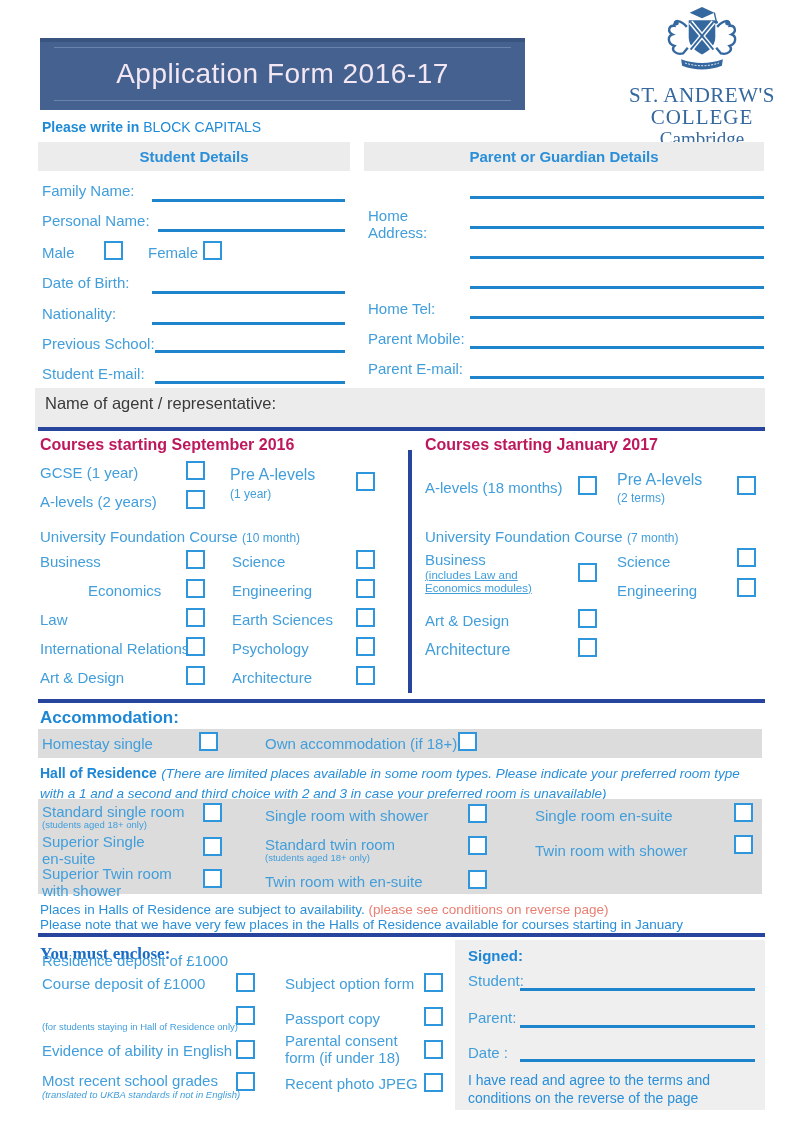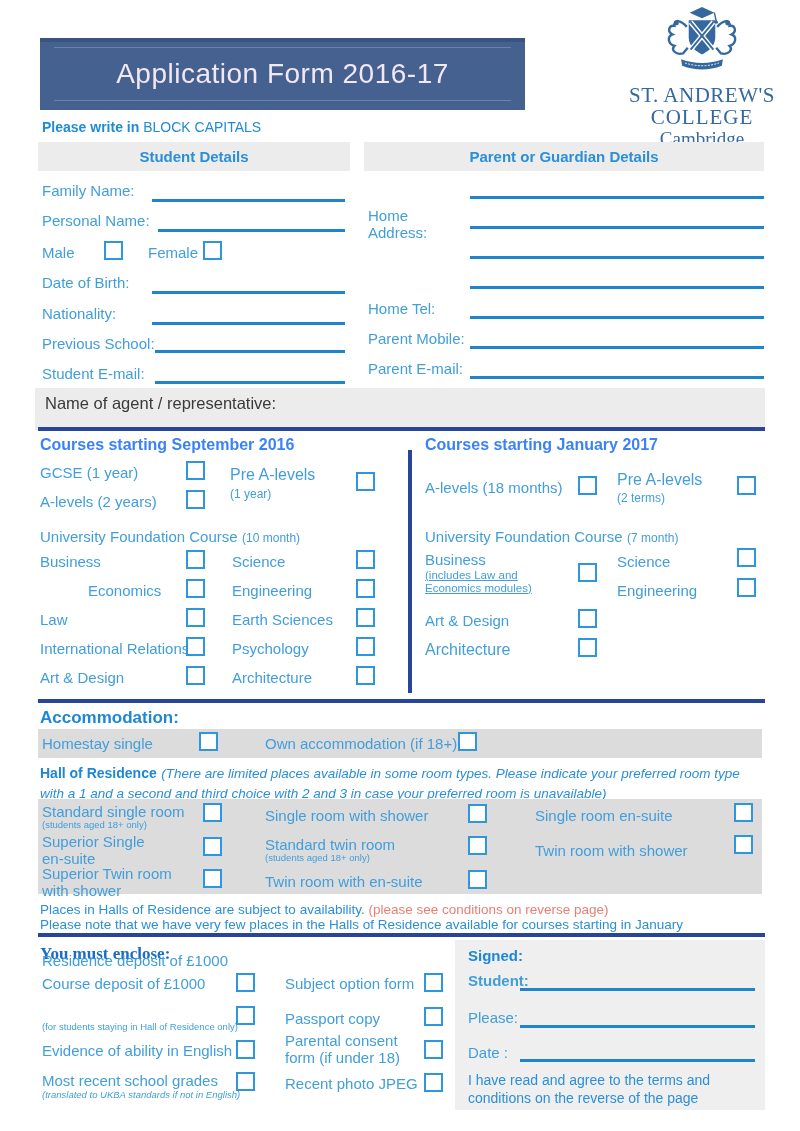--- a/index.html
+++ b/index.html
@@ -2,21 +2,21 @@
 <html><head>
 <meta charset="utf-8">
 <style>
   html,body{margin:0;padding:0;background:#fff;}
   #page{position:relative;width:800px;height:1131px;background:#ffffff;
         font-family:"Liberation Sans","DejaVu Sans",sans-serif;overflow:hidden;}
   .t{position:absolute;white-space:nowrap;}
   .lbl{color:#419edb;font-size:15px;}
   .lblw{color:#419edb;font-size:15px;white-space:normal;line-height:1.1;}
   .sub{color:#419edb;font-size:9.5px;}
-  .heading{color:#3b82f6;font-weight:bold;font-size:16px;}
+  .heading{color:#be185d;font-weight:bold;font-size:16px;}
   .cb{position:absolute;width:15px;height:15px;border:2.5px solid #2e96dc;background:#fff;}
   .ul{position:absolute;height:2.5px;background:#1e85cd;}
   .divider{position:absolute;height:3.5px;background:#27459c;}
   .graybar{position:absolute;background:#ececec;}
   .grayrow{position:absolute;background:#dcdcdc;}
   .secthead{color:#2a8fd8;font-weight:bold;font-size:15px;text-align:center;}
   #banner{position:absolute;left:40px;top:38px;width:485px;height:72px;background:#45618f;}
   #banner::before{content:"";position:absolute;left:0;top:0;right:0;height:4px;background:#3a5480;}
   #banner::after{content:"";position:absolute;left:14px;right:14px;top:9px;bottom:9px;
                  border-top:1px solid #6b82aa;border-bottom:1px solid #6b82aa;}
@@ -262,22 +262,22 @@
   <div class="cb" style="left:424px;top:1040px;"></div>
 
   <span class="t lbl" style="left:42px;top:1072px;">Most recent school grades</span>
   <span class="t sub" style="left:42px;top:1089px;font-style:italic;text-align:right;">(translated to UKBA standards if not in English)</span>
   <div class="cb" style="left:236px;top:1072px;"></div>
   <span class="t lbl" style="left:285px;top:1075px;">Recent photo JPEG</span>
   <div class="cb" style="left:424px;top:1073px;"></div>
 
   <div id="signedbox">
     <span class="t" style="left:13px;top:7px;font-size:15px;font-weight:bold;color:#1d87d6;">Signed:</span>
-    <span class="t lbl" style="left:13px;top:32px;font-weight:bold;">Student:</span>
+    <span class="t lbl" style="left:13px;top:32px;">Student:</span>
     <div class="ul" style="left:65px;top:48px;width:235px;"></div>
-    <span class="t lbl" style="left:13px;top:69px;">Please:</span>
+    <span class="t lbl" style="left:13px;top:69px;">Parent:</span>
     <div class="ul" style="left:65px;top:85px;width:235px;"></div>
     <span class="t lbl" style="left:13px;top:104px;">Date :</span>
     <div class="ul" style="left:65px;top:119px;width:235px;"></div>
     <div class="t" style="left:13px;top:131px;width:288px;white-space:normal;line-height:1.3;font-size:14px;color:#2a8fd8;">I have read and agree to the terms and conditions on the reverse of the page</div>
   </div>
 
 </div>
 
 </body></html>

